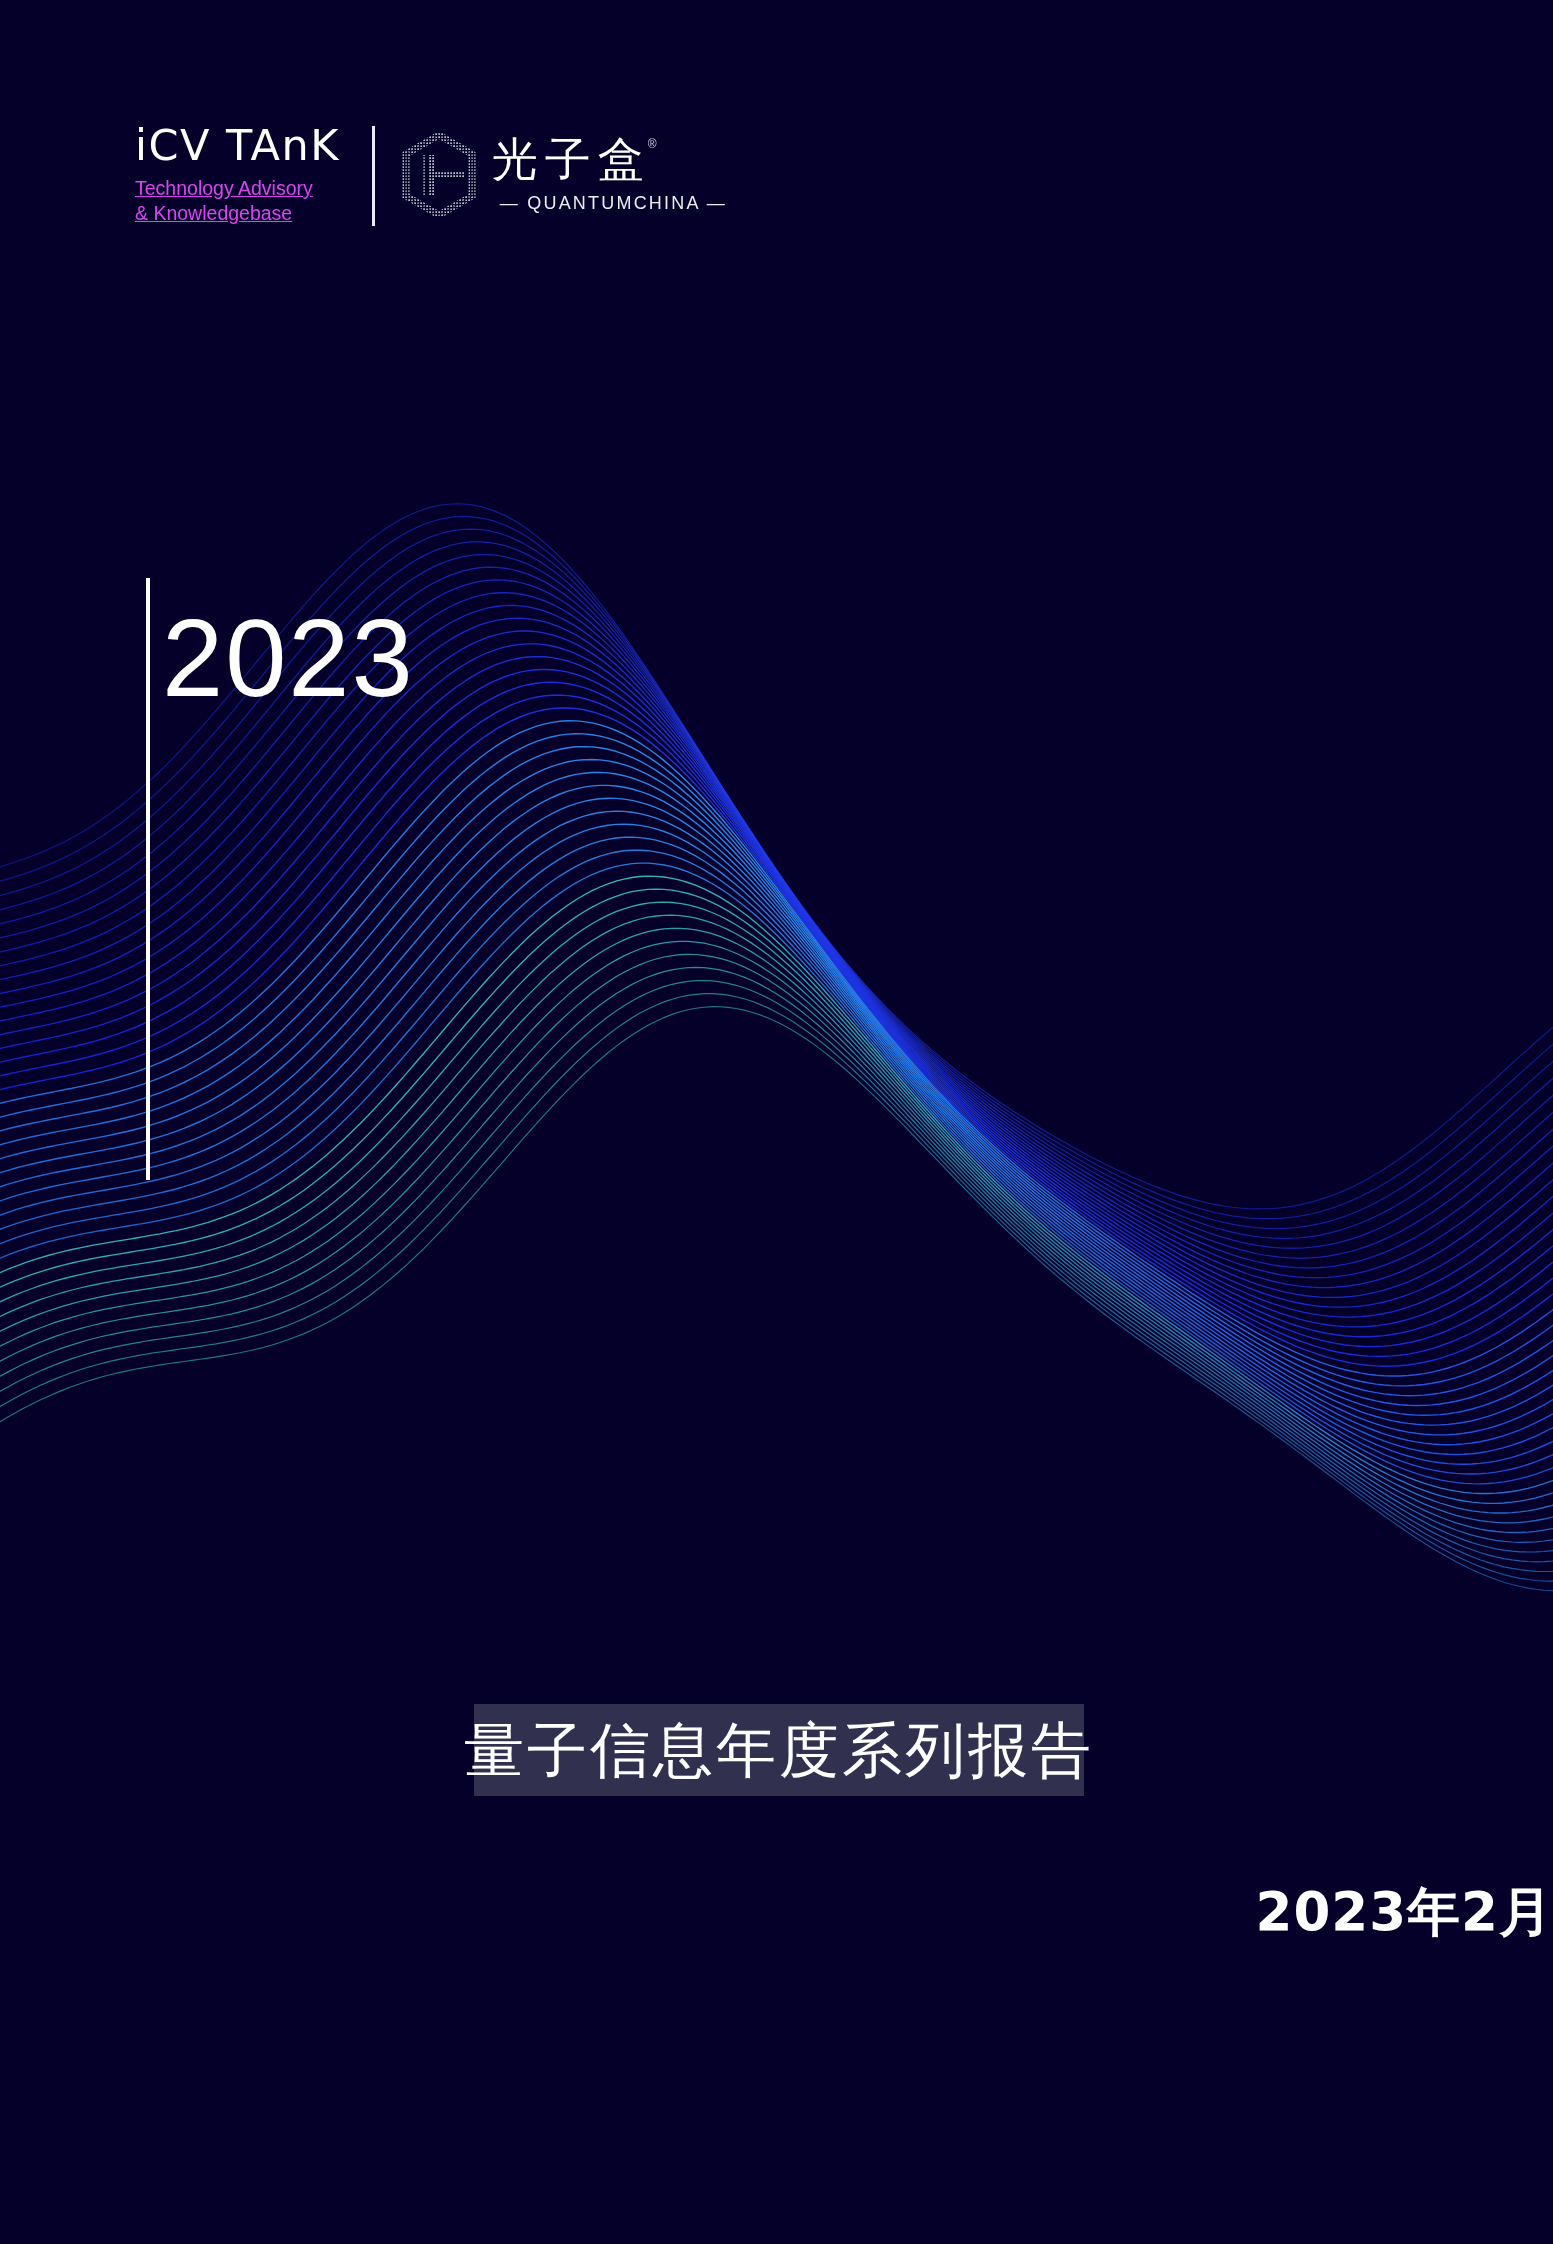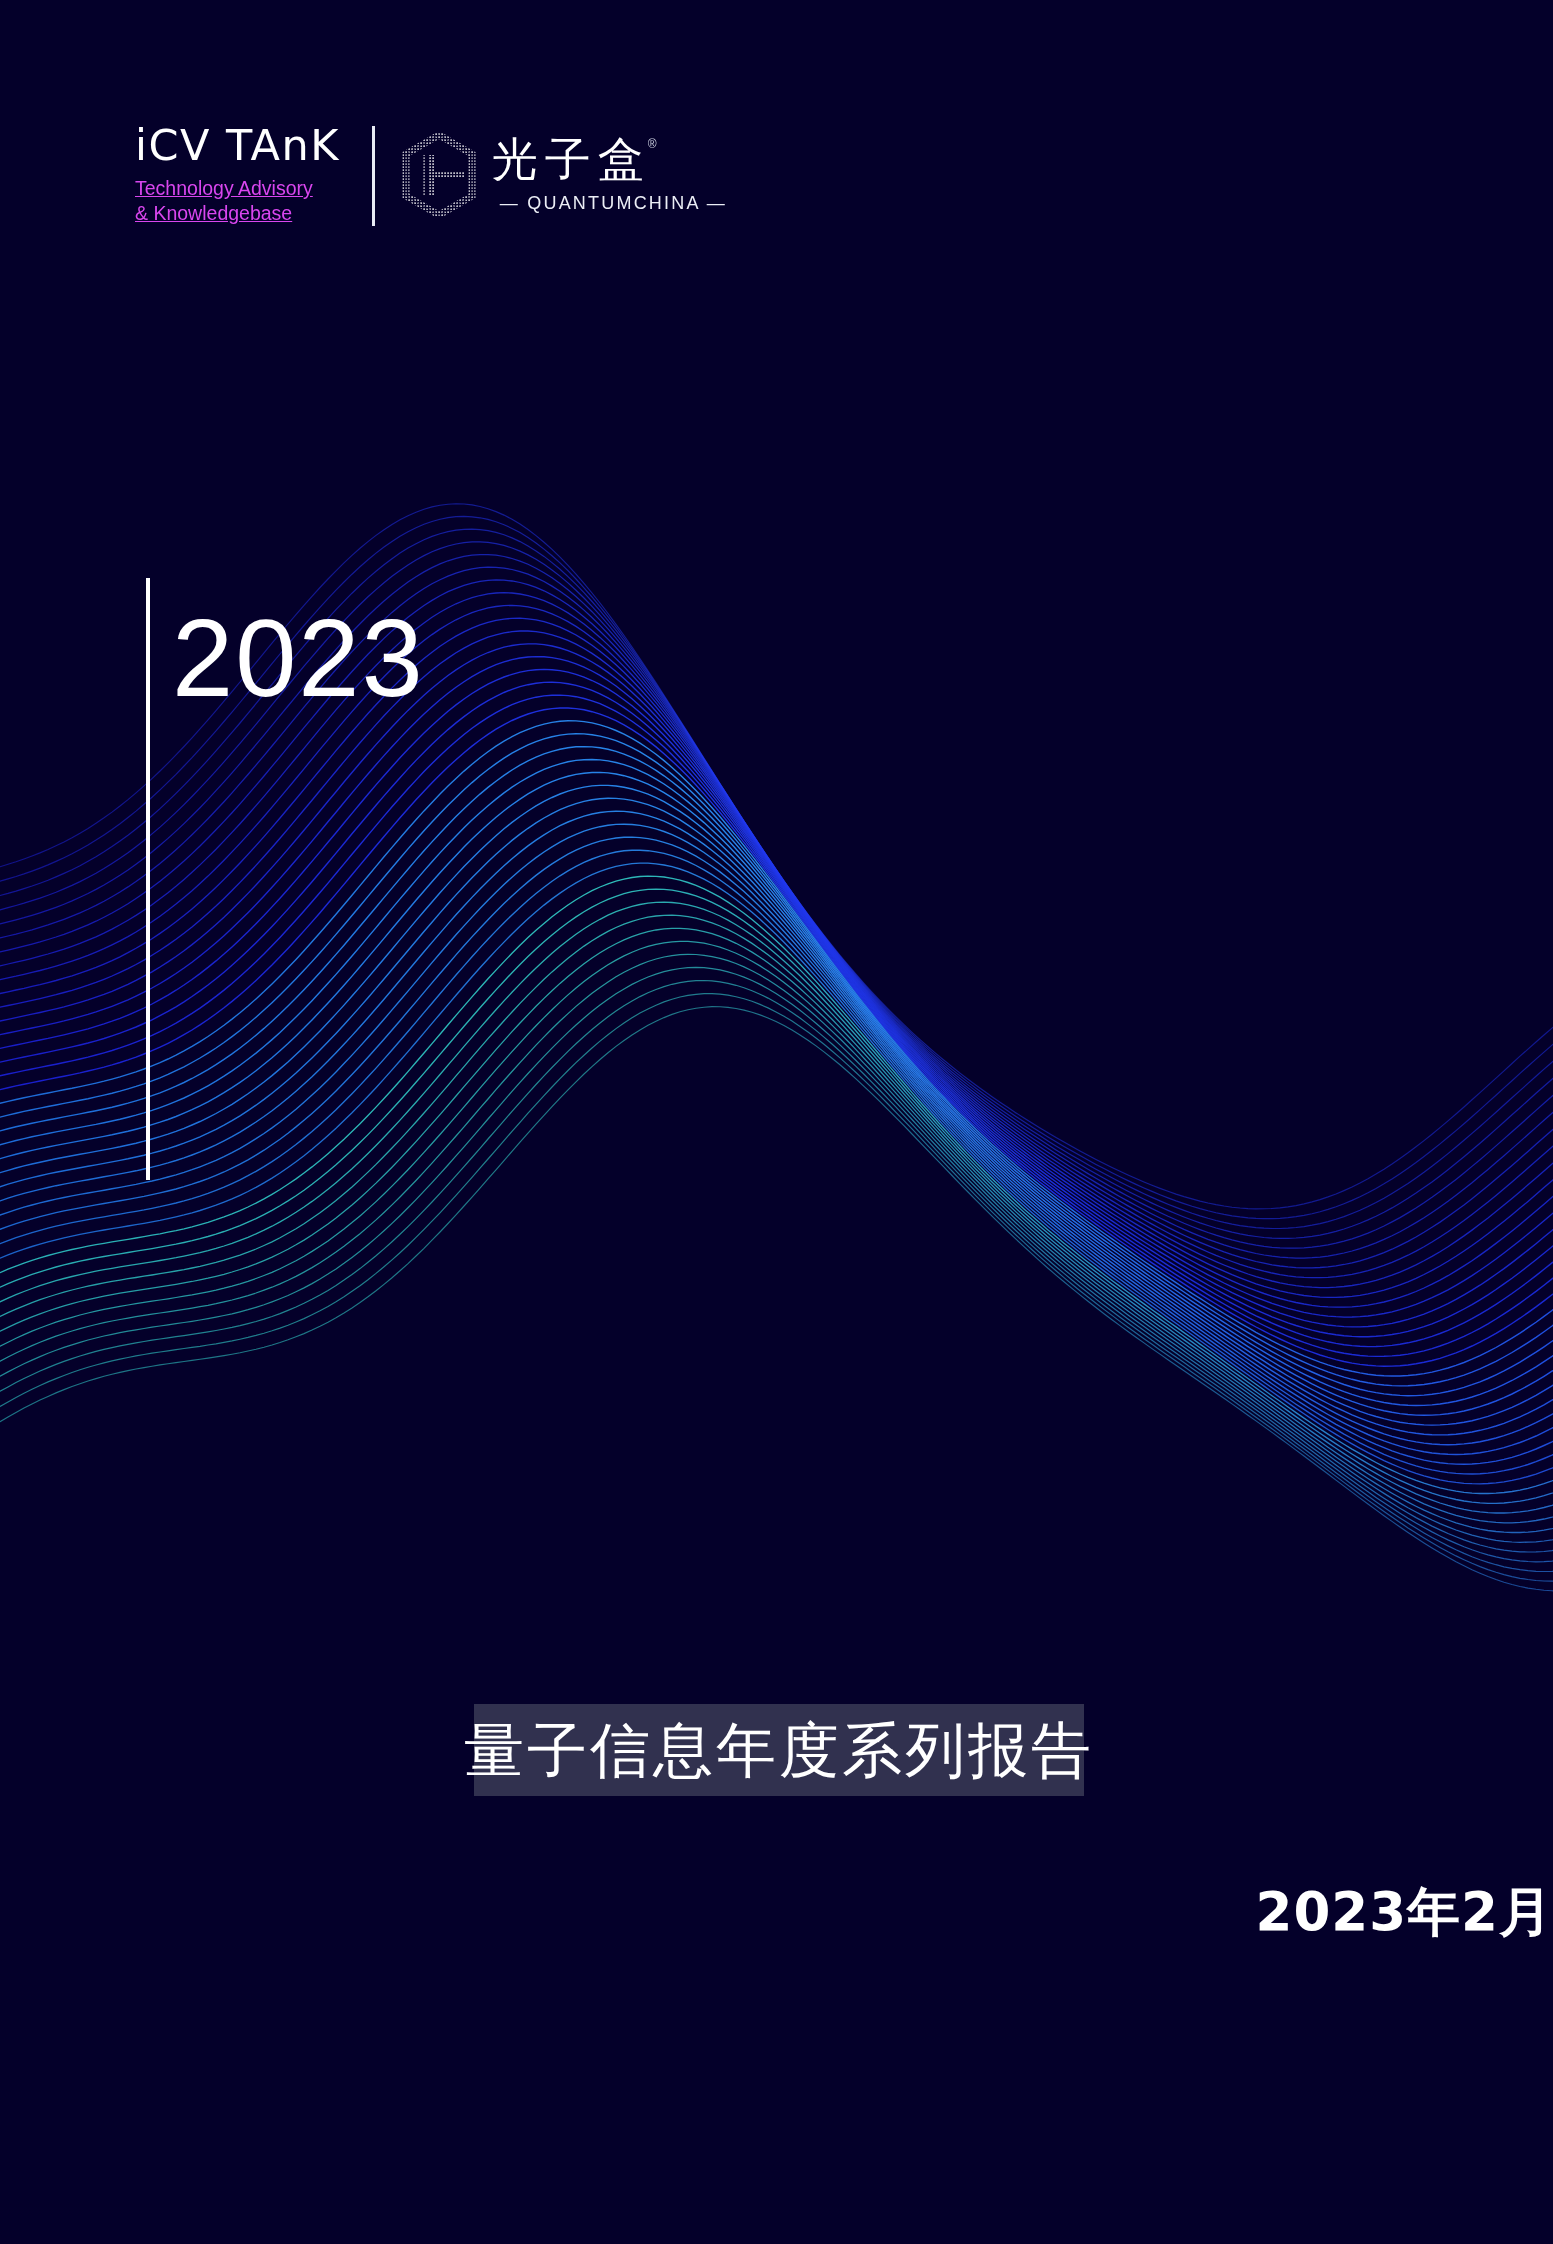--- a/index.html
+++ b/index.html
@@ -115,21 +115,21 @@
   #title-rule {
     position: absolute;
     left: 146px;
     top: 578px;
     width: 4px;
     height: 602px;
     background: #ffffff;
   }
   #title-block {
     position: absolute;
-    left: 172px;
+    left: 162px;
     top: 600px;
     width: 1100px;
   }
   #year {
     color: #ffffff;
     font-size: 110px;
     font-weight: 300;
     letter-spacing: 2px;
     line-height: 1.05;
     font-family: "Liberation Sans", sans-serif;

